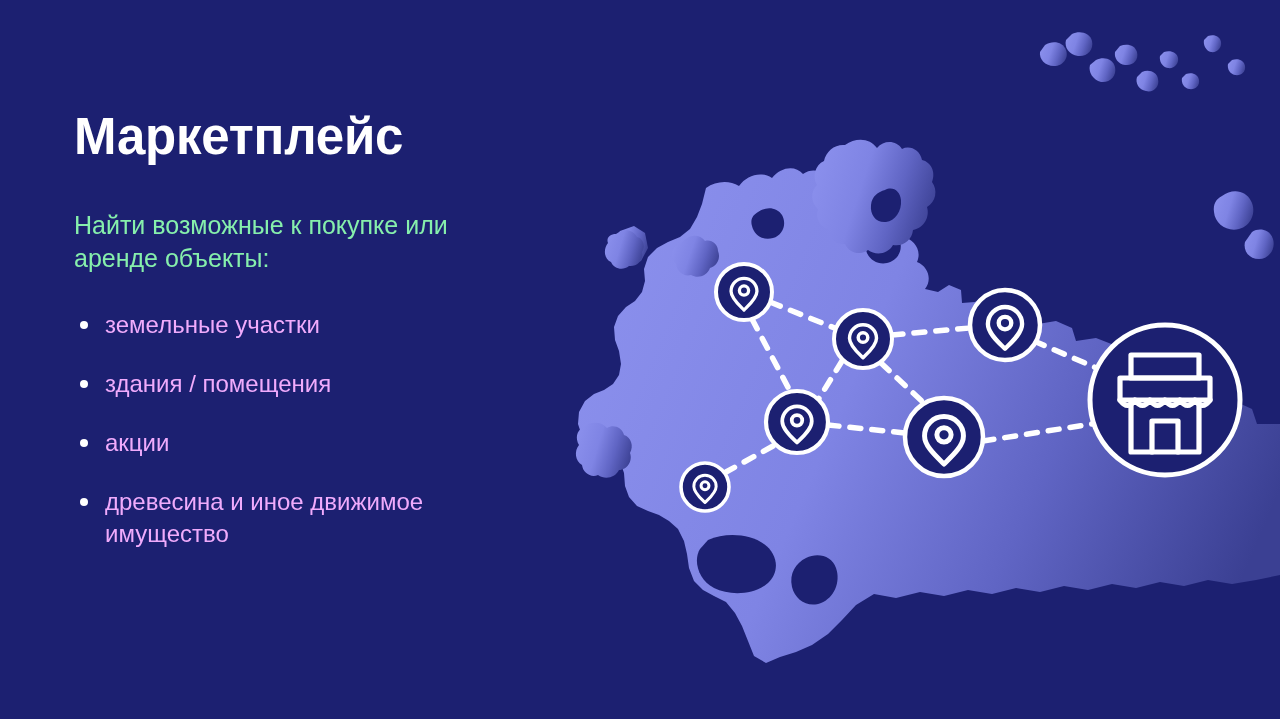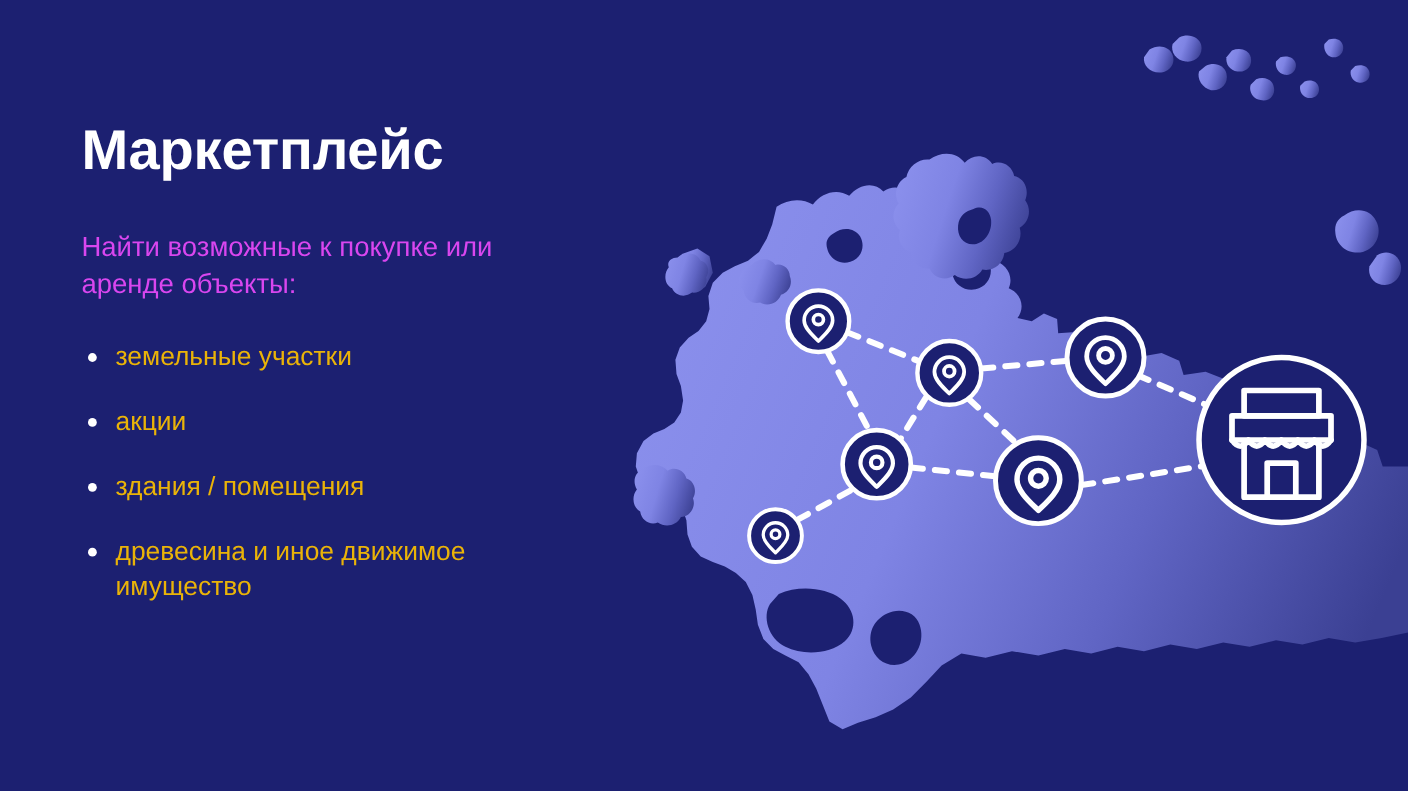--- a/index.html
+++ b/index.html
@@ -43,36 +43,36 @@
     font-size: 51px;
     font-weight: bold;
     line-height: 1.12;
     color: #ffffff;
     letter-spacing: -0.2px;
   }
   #subtitle {
     margin: 44px 0 0 0;
     font-size: 25px;
     line-height: 1.32;
-    color: #d946ef;
+    color: #86efac;
     font-weight: normal;
     max-width: 430px;
   }
   #bullet-list {
     list-style: none;
     margin: 34px 0 0 0;
     padding: 0;
   }
   #bullet-list li {
     position: relative;
     padding-left: 31px;
     margin-bottom: 27px;
     font-size: 24px;
     line-height: 1.33;
-    color: #eab308;
+    color: #f0abfc;
     max-width: 450px;
   }
   #bullet-list li:last-child {
     margin-bottom: 12px;
   }
   #bullet-list li .bullet-dot {
     position: absolute;
     left: 6px;
     top: 12px;
     width: 8px;
@@ -413,25 +413,25 @@
 
     <p id="subtitle">Найти возможные к покупке или аренде объекты:</p>
 
     <ul id="bullet-list">
       <li>
         <span class="bullet-dot"></span>
         <span>земельные участки</span>
       </li>
       <li>
         <span class="bullet-dot"></span>
-        <span>акции</span>
+        <span>здания / помещения</span>
       </li>
       <li>
         <span class="bullet-dot"></span>
-        <span>здания / помещения</span>
+        <span>акции</span>
       </li>
       <li>
         <span class="bullet-dot"></span>
         <span>древесина и иное движимое имущество</span>
       </li>
     </ul>
   </div>
 
 </div>
 

